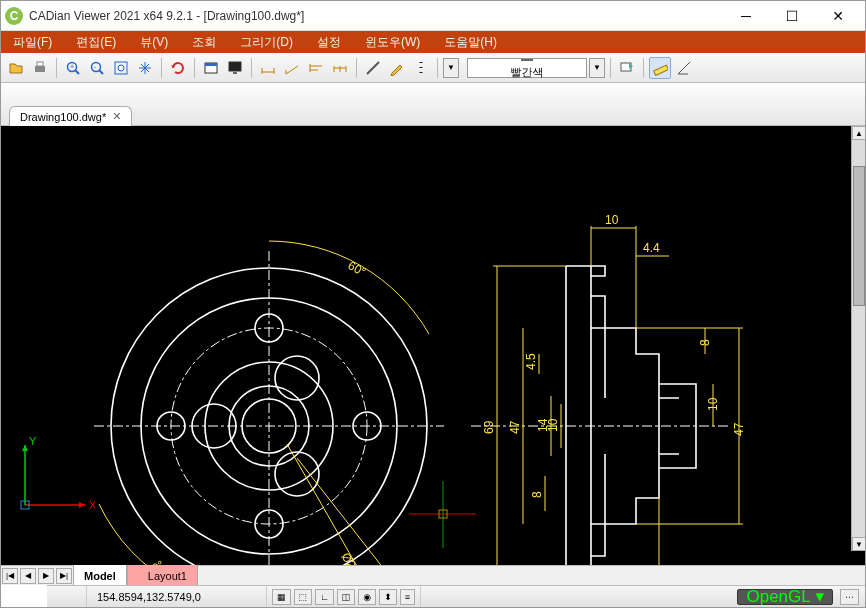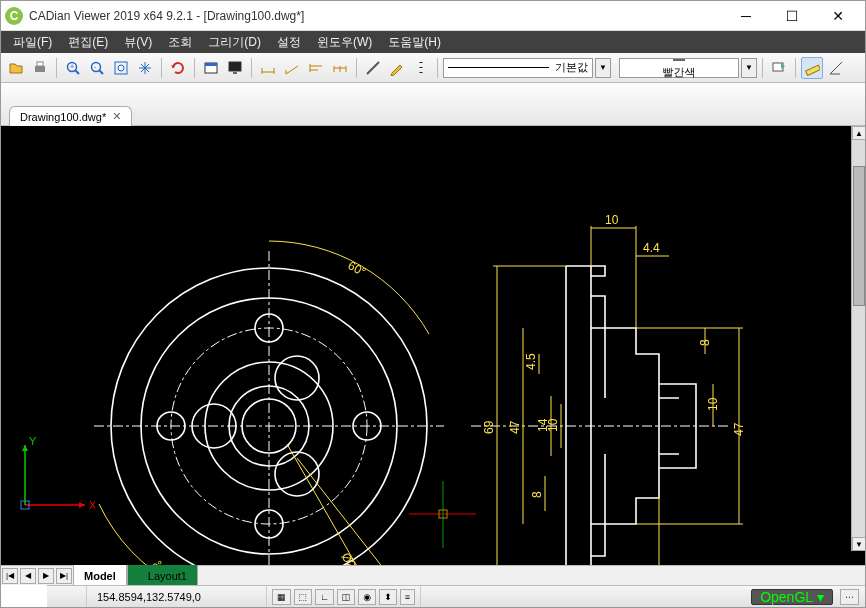--- a/index.html
+++ b/index.html
@@ -2,21 +2,21 @@
 <html><head>
 <meta charset="utf-8">
 <style>
 * { margin: 0; padding: 0; box-sizing: border-box; font-family: "Segoe UI", Tahoma, sans-serif; }
 body { width: 866px; height: 608px; background: #fff; overflow: hidden; }
 .window { width: 866px; height: 608px; display: flex; flex-direction: column; border: 1px solid #999; }
 .titlebar { height: 30px; background: #fff; display: flex; align-items: center; padding: 0 4px; border-bottom: 1px solid #ddd; }
 .app-icon { width: 18px; height: 18px; background: #8bc34a; border-radius: 50%; margin-right: 6px; display: flex; align-items: center; justify-content: center; color: #fff; font-weight: bold; font-size: 12px; }
 .title-text { flex: 1; font-size: 12px; color: #333; }
 .win-btn { width: 46px; height: 30px; display: flex; align-items: center; justify-content: center; cursor: pointer; font-size: 14px; font-family: Arial; }
-.menubar { height: 22px; background: #404040; display: flex; align-items: center; padding: 0 4px; }
+.menubar { height: 22px; background: #c2410c; display: flex; align-items: center; padding: 0 4px; gap: 8px; }
 .menu-item { color: #eee; font-size: 12px; padding: 0 8px; cursor: pointer; height: 100%; display: flex; align-items: center; }
 .toolbar { height: 30px; background: linear-gradient(#fafafa,#e8e8e8); border-bottom: 1px solid #bbb; display: flex; align-items: center; padding: 0 4px; gap: 2px; }
 .tool-btn { width: 22px; height: 22px; display: flex; align-items: center; justify-content: center; cursor: pointer; border: 1px solid transparent; border-radius: 2px; }
 .tool-sep { width: 1px; height: 20px; background: #bbb; margin: 0 3px; }
 .tool-stack { display: flex; flex-direction: column; font-size: 3px; line-height: 3px; gap: 2px; align-items: center; }
 .linestyle-box { width: 150px; height: 20px; border: 1px solid #999; background: #fff; display: flex; align-items: center; font-size: 11px; padding: 0 4px; }
 .linestyle-line { flex: 1; height: 1px; background: #000; margin-right: 6px; }
 .color-box { width: 120px; height: 20px; border: 1px solid #999; background: #fff; display: flex; align-items: center; font-size: 11px; padding: 0 4px; gap: 4px; flex-direction: column; }
 .color-sw { width: 12px; height: 12px; background: #f00; border: 1px solid #666; }
 .combo-arrow { width: 16px; height: 20px; background: #eee; border: 1px solid #999; display: flex; align-items: center; justify-content: center; font-size: 8px; cursor: pointer; }
@@ -27,36 +27,36 @@
 .dim-text { fill: #ffe14a; font-size: 12px; font-family: Arial; }
 .dim-line { stroke: #ffe14a; stroke-width: 1; fill: none; }
 .obj-line { stroke: #fff; stroke-width: 1.6; fill: none; }
 .center-line { stroke: #fff; stroke-width: 1; fill: none; stroke-dasharray: 10 3 3 3; }
 .cursor-h { stroke: #d00; stroke-width: 1; }
 .cursor-v { stroke: #090; stroke-width: 1; }
 .ucs { position: absolute; left: 14px; bottom: 50px; }
 .bottom-tabs { height: 20px; background: #f0f0f0; display: flex; align-items: center; border-top: 1px solid #bbb; font-size: 11px; }
 .nav-btn { width: 16px; height: 16px; border: 1px solid #aaa; background: #eee; display: flex; align-items: center; justify-content: center; font-size: 8px; cursor: pointer; margin: 0 1px; }
 .layout-tab { padding: 0 10px; border: 1px solid #aaa; background: #fff; font-weight: bold; cursor: pointer; height: 26px; display: flex; align-items: center; }
-.layout-tab.inactive { background: #15803d; font-weight: normal; padding-left: 20px; }
+.layout-tab.inactive { background: #fca5a5; font-weight: normal; padding-left: 20px; }
 .statusbar { height: 22px; background: linear-gradient(#f6f6f6,#e2e2e2); border-top: 1px solid #bbb; display: flex; align-items: center; font-size: 11px; margin-left: 46px; }
 .status-cell { padding: 0 10px; border-right: 1px solid #ccc; height: 100%; display: flex; align-items: center; }
 .status-btn { padding: 2px 4px; border: 1px solid #aaa; background: #eee; font-size: 9px; cursor: pointer; margin: 0 1px; }
-.opengl-btn { margin-left: auto; padding: 0 8px; background: #555; color: #0f0; border: 1px solid #333; height: 16px; display: flex; align-items: center; border-radius: 2px; margin-right: 6px; cursor: pointer; font-size: 14px; }
+.opengl-btn { margin-left: auto; padding: 0 8px; background: #555; color: #0f0; border: 1px solid #333; height: 16px; display: flex; align-items: center; border-radius: 2px; margin-right: 6px; cursor: pointer; font-size: 17px; }
 .vscroll { position: absolute; right: 0; top: 0; width: 14px; height: calc(100% - 14px); background: #ddd; border-left: 1px solid #aaa; }
 .vscroll-thumb { position: absolute; width: 12px; left: 1px; top: 40px; height: 140px; background: #bbb; border: 1px solid #888; }
 .vscroll-btn { position: absolute; width: 14px; height: 14px; background: #eee; border: 1px solid #aaa; font-size: 8px; display: flex; align-items: center; justify-content: center; cursor: pointer; }
 </style>
 </head>
 <body>
 
 <div class="window">
   <div class="titlebar">
     <div class="app-icon">C</div>
-    <div class="title-text">CADian Viewer 2019 x64 9.2.1 - [Drawing100.dwg*]</div>
+    <div class="title-text">CADian Viewer 2021 x64 9.2.1 - [Drawing100.dwg*]</div>
     <div class="win-btn">─</div>
     <div class="win-btn">☐</div>
     <div class="win-btn">✕</div>
   </div>
 
   <div class="menubar">
     <div class="menu-item">파일(F)</div>
     <div class="menu-item">편집(E)</div>
     <div class="menu-item">뷰(V)</div>
     <div class="menu-item">조회</div>
@@ -165,24 +165,20 @@
         </svg>
       </div>
     <div class="tool-btn">
         <div class="tool-stack">
           <span>▬</span>
           <span>▬</span>
           <span>▬</span>
         </div>
       </div>
     <div class="tool-sep"></div>
-    <div class="linestyle-box">
-      <div class="linestyle-line"></div>
-      <span>기본값</span>
-    </div>
     <div class="combo-arrow">▼</div>
     <div style="width:4px"></div>
     <div class="color-box">
       <div class="color-sw"></div>
       <span>빨간색</span>
     </div>
     <div class="combo-arrow">▼</div>
     <div class="tool-sep"></div>
     <div class="tool-btn">
         <svg width="16" height="16">

